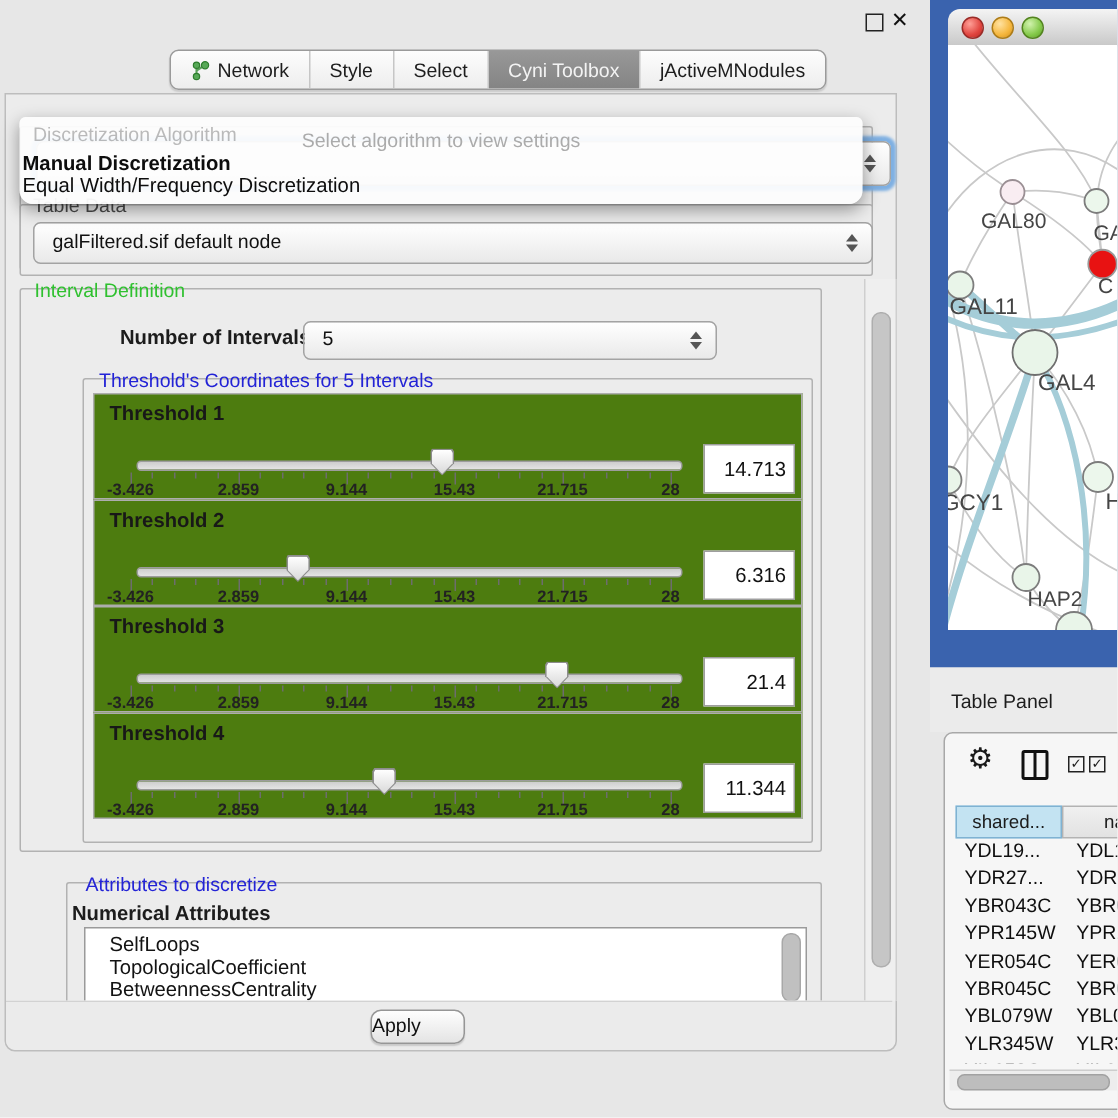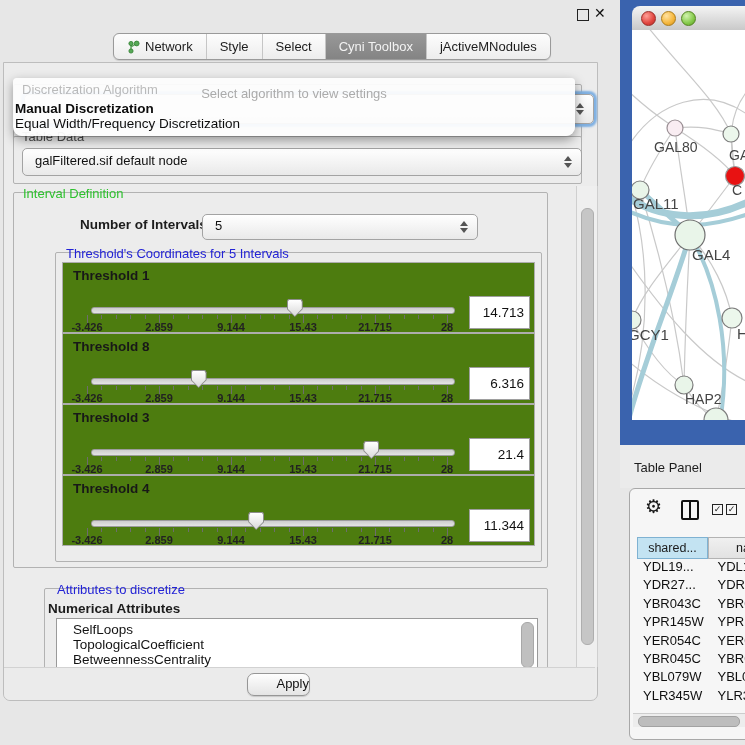--- a/index.html
+++ b/index.html
@@ -72,21 +72,21 @@
   #attr-clip{left:4px;top:580px;width:571px;height:87px;overflow:hidden;}
   #attr-list{position:absolute;left:52px;top:38px;width:480px;height:100px;background:#fff;
              border:1px solid #9a9a9a;padding-top:3px;}
   .attr-item{padding-left:16px;font-size:13.5px;line-height:15px;color:#131313;}
   #attr-sb{position:absolute;right:3px;top:3px;width:11px;height:44px;border-radius:6px;
            background:#c0c0c0;border:1px solid #a8a8a8;}
 
   #apply-strip{left:4px;top:667px;width:591px;height:32px;background:#ebebeb;border-top:1px solid #d2d2d2;
                border-radius:0 0 7px 7px;}
   #apply-btn{position:absolute;left:243px;top:5px;width:61px;height:21px;border:1px solid #969696;
-             border-radius:7px;background:linear-gradient(#fefefe,#e4e4e4);text-align:right;
+             border-radius:7px;background:linear-gradient(#fefefe,#e4e4e4);text-align:left;
              line-height:20px;font-size:13px;color:#111;box-shadow:0 1px 1px rgba(0,0,0,.15);}
 
   
   #left-sb-track{left:576px;top:186px;width:20px;height:481px;background:#efefef;
                  border-left:1px solid #cfcfcf;border-right:1px solid #cfcfcf;}
   #left-sb-thumb{position:absolute;left:4px;top:22px;width:11px;height:435px;border-radius:6px;
                  background:#c6c6c6;border:1px solid #aeaeae;}
 
   
   #net-frame{left:620px;top:0;width:125px;height:445px;background:#3a63ae;}
@@ -222,21 +222,21 @@
         <div class="tick" style="left: 355.2px; top: 52px; height: 4px;"></div>
         <div class="tick" style="left: 369.6px; top: 52px; height: 4px;"></div>
         <div class="tick" style="left: 384px; top: 52px; height: 8px;"></div>
         <div class="ticklab" style="left: 384px;">28</div>
         <div class="thumb" style="left: 223.791px;">
           <i></i>
         </div>
         <div class="vfield">14.713</div>
       </div>
       <div class="thr-box abs" style="top: 333px;">
-        <div class="thr-label">Threshold 8</div>
+        <div class="thr-label">Threshold 2</div>
         <div class="track"></div>
         <div class="tick" style="left: 24px; top: 52px; height: 8px;"></div>
         <div class="ticklab" style="left: 24px;">-3.426</div>
         <div class="tick" style="left: 38.4px; top: 52px; height: 4px;"></div>
         <div class="tick" style="left: 52.8px; top: 52px; height: 4px;"></div>
         <div class="tick" style="left: 67.2px; top: 52px; height: 4px;"></div>
         <div class="tick" style="left: 81.6px; top: 52px; height: 4px;"></div>
         <div class="tick" style="left: 96px; top: 52px; height: 8px;"></div>
         <div class="ticklab" style="left: 96px;">2.859</div>
         <div class="tick" style="left: 110.4px; top: 52px; height: 4px;"></div>

